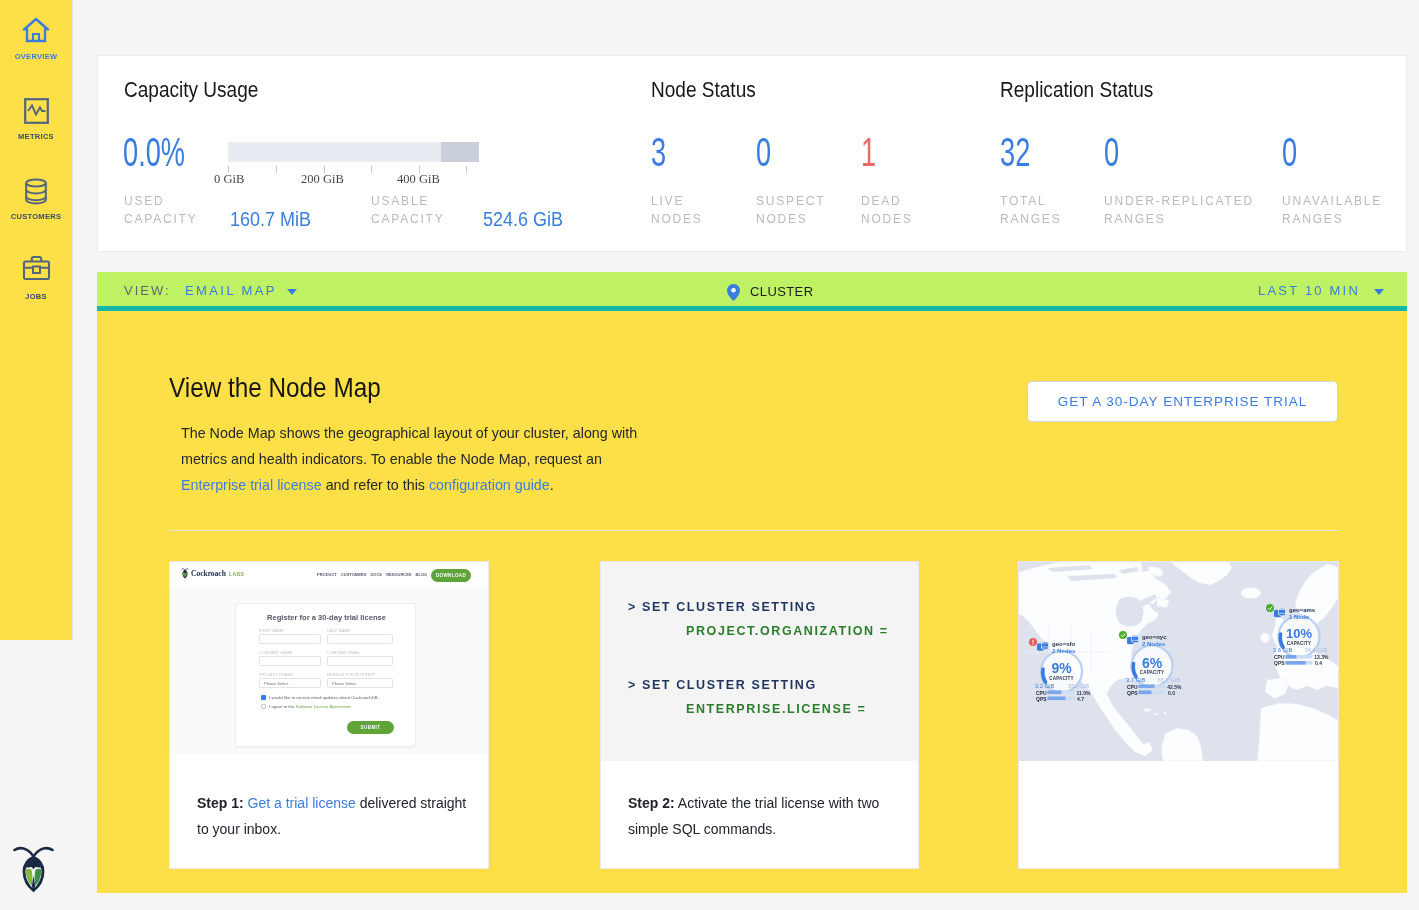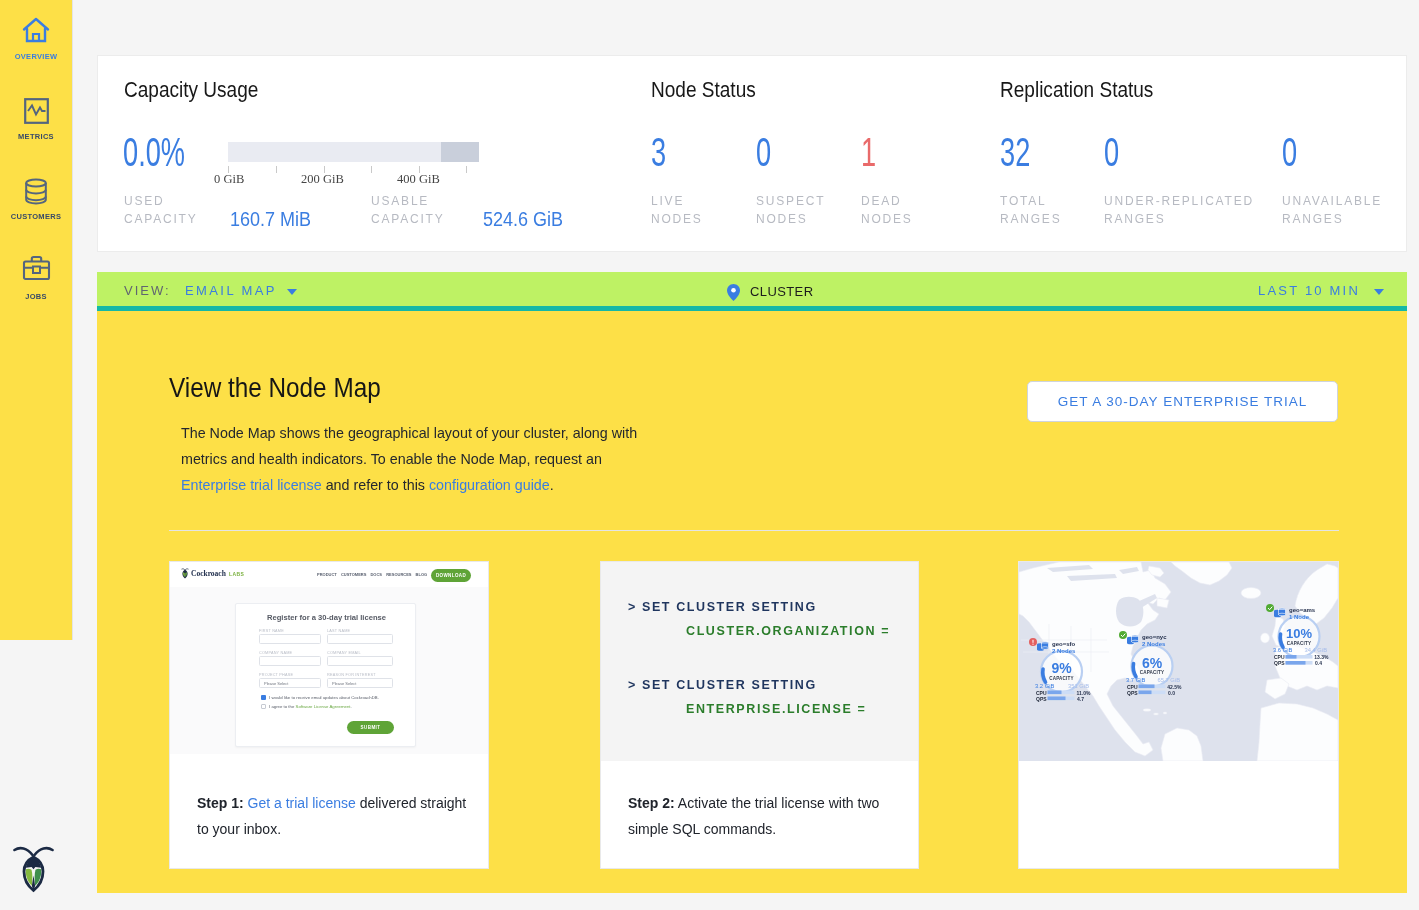--- a/index.html
+++ b/index.html
@@ -197,21 +197,21 @@
           <div class="ctext" style="left:33px; top:100px;">I agree to the <span style="color:#6aa843;">Software License Agreement</span>.</div>
           <div class="pill" style="left:111px; top:117px; width:47px; height:13px; border-radius:7px; font-size:4.5px; line-height:13px; letter-spacing:0.5px;">SUBMIT</div>
         </div>
       </div>
       <div class="steptxt"><b>Step 1:</b> <a class="blue">Get a trial license</a> delivered straight<br>to your inbox.</div>
     </div>
 
     <div class="card" style="left:503px; width:319px;">
       <div id="code">
         <div class="codeln" style="left:27px; top:38px;">&gt; SET CLUSTER SETTING</div>
-        <div class="codeln grn" style="left:85px; top:62px;">CLUSTER.ORGANIZATION =</div>
+        <div class="codeln grn" style="left:85px; top:62px;">PROJECT.ORGANIZATION =</div>
         <div class="codeln" style="left:27px; top:116px;">&gt; SET CLUSTER SETTING</div>
         <div class="codeln grn" style="left:85px; top:140px;">ENTERPRISE.LICENSE =</div>
       </div>
       <div class="steptxt"><b>Step 2:</b> Activate the trial license with two<br>simple SQL commands.</div>
     </div>
 
     <div class="card" style="left:921px; width:321px;">
       <div id="map" style="position:absolute; left:0; top:0; width:319px; height:199px; overflow:hidden;">
       <svg width="319" height="199" viewBox="0 0 319 199">
         <rect x="0" y="0" width="319" height="199" fill="#dee2ed"></rect>

